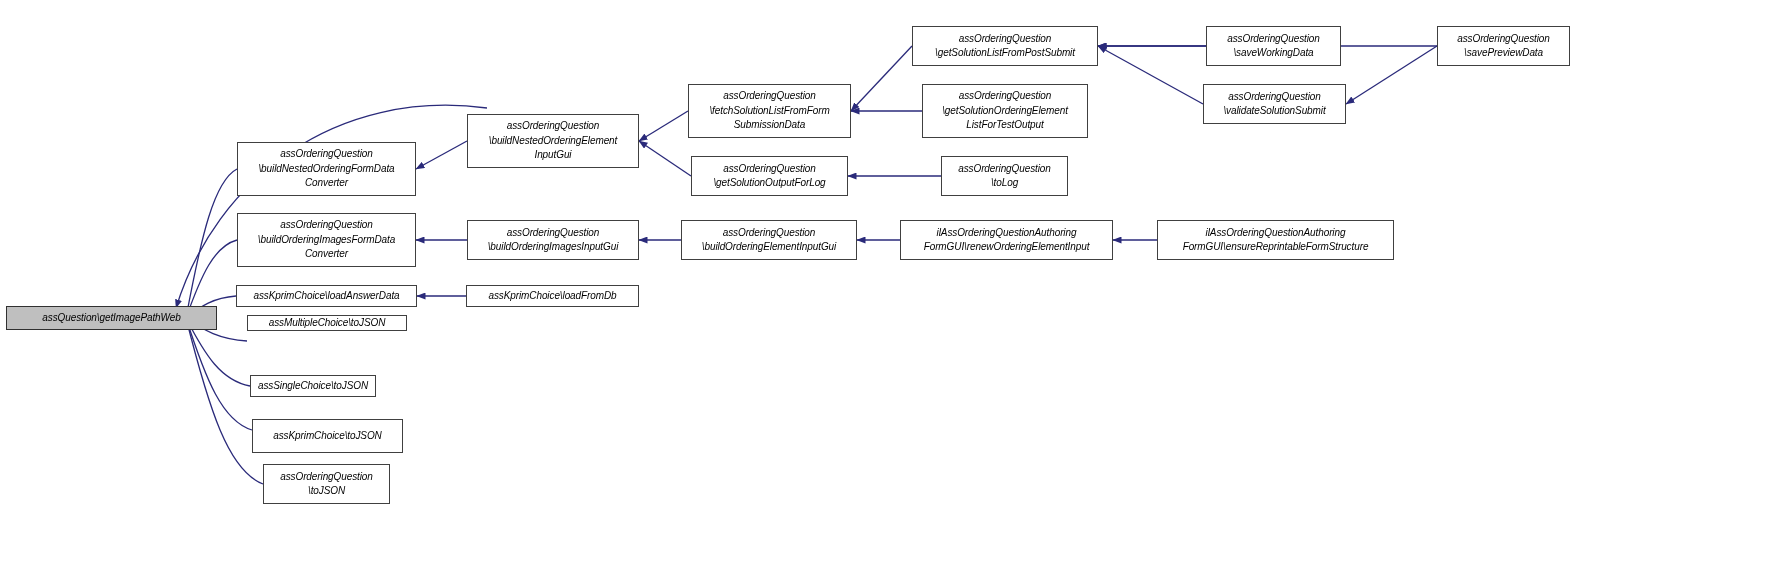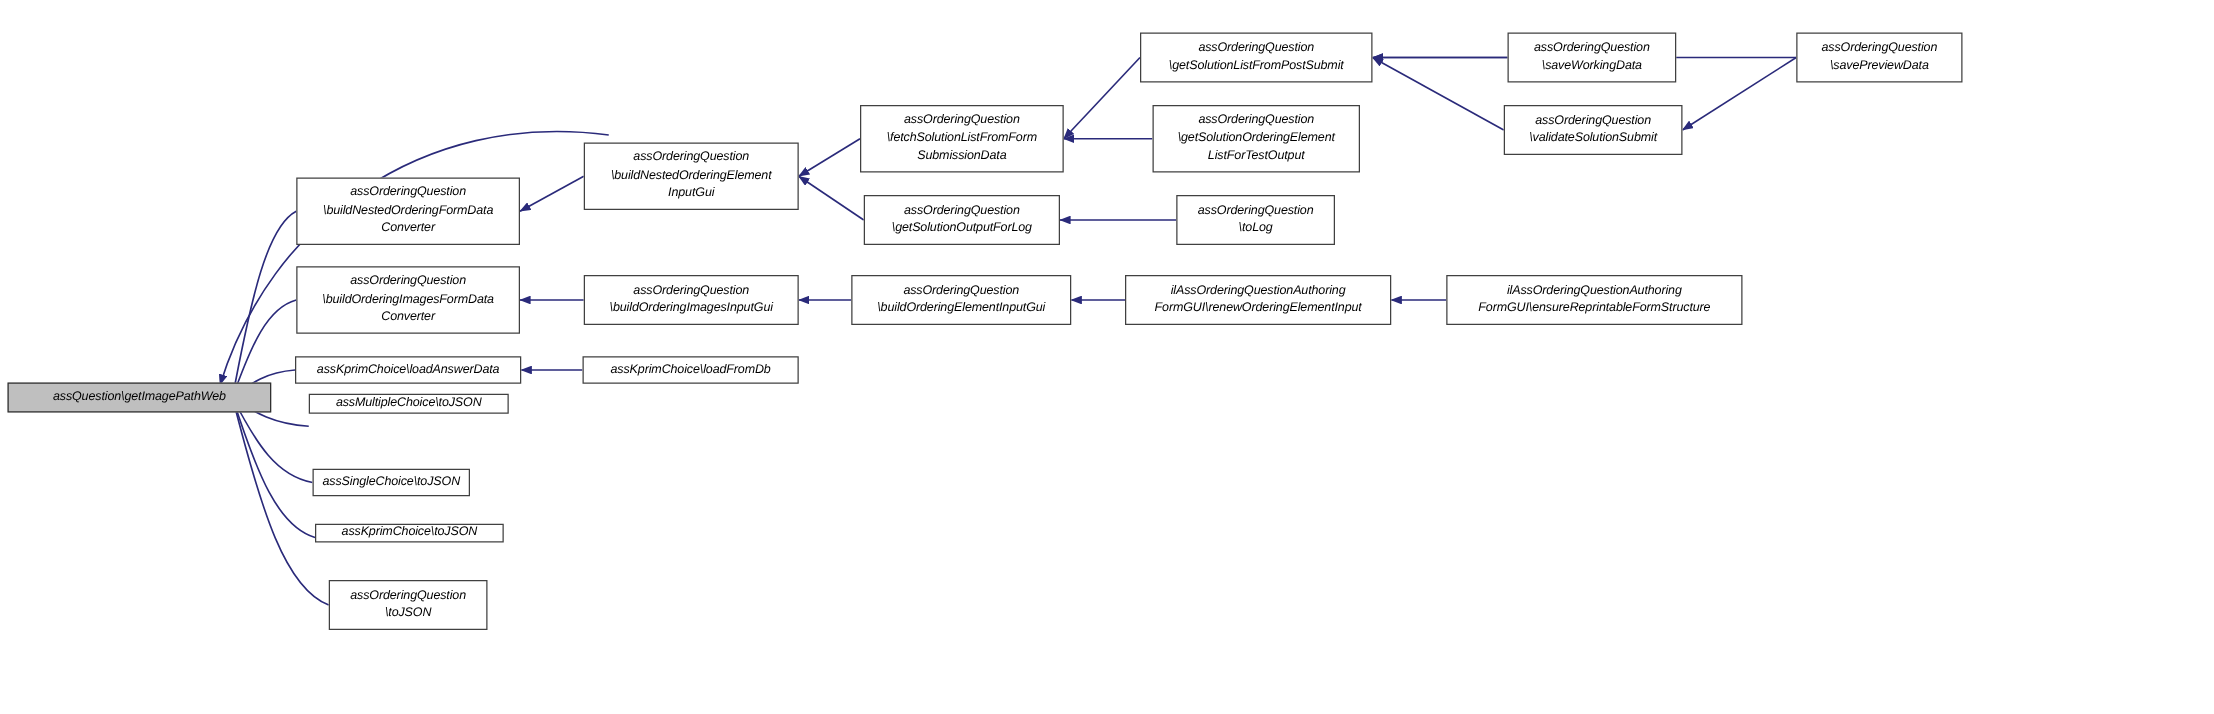--- a/index.html
+++ b/index.html
@@ -82,21 +82,21 @@
 <div class="node root" style="left: 6px; top: 306px; width: 211px; height: 24px;">assQuestion\getImagePathWeb</div>
     <div class="node" style="left: 237px; top: 142px; width: 179px; height: 54px;">assOrderingQuestion
 \buildNestedOrderingFormData
 Converter</div>
     <div class="node" style="left: 237px; top: 213px; width: 179px; height: 54px;">assOrderingQuestion
 \buildOrderingImagesFormData
 Converter</div>
     <div class="node" style="left: 236px; top: 285px; width: 181px; height: 22px; text-align: center;">assKprimChoice\loadAnswerData</div>
     <div class="node" style="left: 247px; top: 315px; width: 160px; height: 16px;">assMultipleChoice\toJSON</div>
     <div class="node" style="left: 250px; top: 375px; width: 126px; height: 22px;">assSingleChoice\toJSON</div>
-    <div class="node" style="left: 252px; top: 419px; width: 151px; height: 15px;">assKprimChoice\toJSON</div>
+    <div class="node" style="left: 252px; top: 419px; width: 151px; height: 34px;">assKprimChoice\toJSON</div>
     <div class="node" style="left: 263px; top: 464px; width: 127px; height: 40px;">assOrderingQuestion
 \toJSON</div>
     <div class="node" style="left: 467px; top: 114px; width: 172px; height: 54px;">assOrderingQuestion
 \buildNestedOrderingElement
 InputGui</div>
     <div class="node" style="left: 467px; top: 220px; width: 172px; height: 40px;">assOrderingQuestion
 \buildOrderingImagesInputGui</div>
     <div class="node" style="left: 466px; top: 285px; width: 173px; height: 22px;">assKprimChoice\loadFromDb</div>
     <div class="node" style="left: 688px; top: 84px; width: 163px; height: 54px;">assOrderingQuestion
 \fetchSolutionListFromForm

